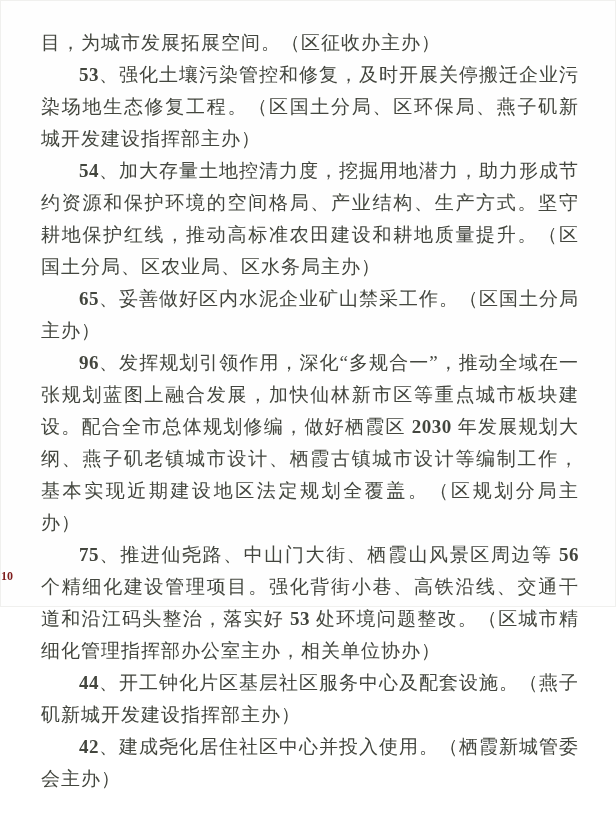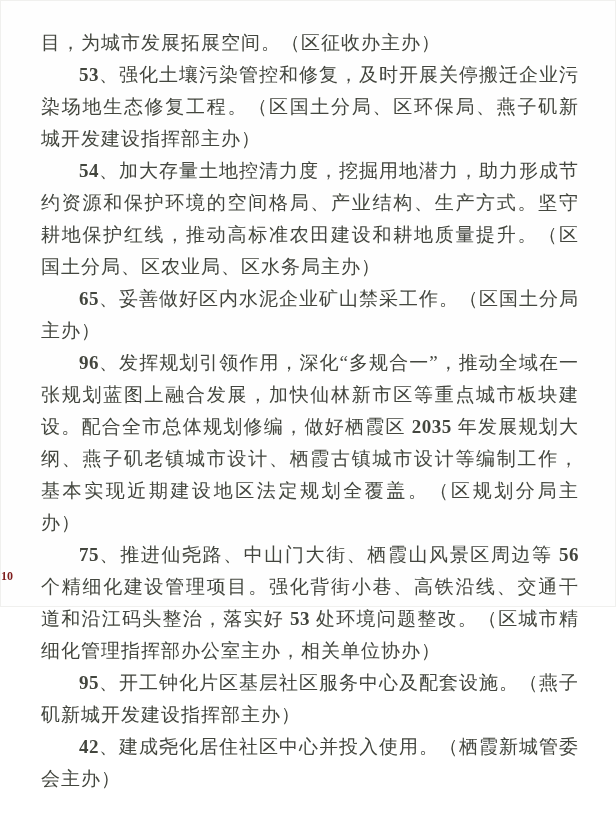--- a/index.html
+++ b/index.html
@@ -60,19 +60,19 @@
 </style>
 </head>
 <body>
 
 <div class="page">
   <div class="doc-body">
       <p class="no-indent">目，为城市发展拓展空间。（区征收办主办）</p>
       <p><span class="num">53</span>、强化土壤污染管控和修复，及时开展关停搬迁企业污染场地生态修复工程。（区国土分局、区环保局、燕子矶新城开发建设指挥部主办）</p>
       <p><span class="num">54</span>、加大存量土地控清力度，挖掘用地潜力，助力形成节约资源和保护环境的空间格局、产业结构、生产方式。坚守耕地保护红线，推动高标准农田建设和耕地质量提升。（区国土分局、区农业局、区水务局主办）</p>
       <p><span class="num">65</span>、妥善做好区内水泥企业矿山禁采工作。（区国土分局主办）</p>
-      <p><span class="num">96</span>、发挥规划引领作用，深化“多规合一”，推动全域在一张规划蓝图上融合发展，加快仙林新市区等重点城市板块建设。配合全市总体规划修编，做好栖霞区 <span class="num">2035</span> 年发展规划大纲、燕子矶老镇城市设计、栖霞古镇城市设计等编制工作，基本实现近期建设地区法定规划全覆盖。（区规划分局主办）</p>
+      <p><span class="num">96</span>、发挥规划引领作用，深化“多规合一”，推动全域在一张规划蓝图上融合发展，加快仙林新市区等重点城市板块建设。配合全市总体规划修编，做好栖霞区 <span class="num">2030</span> 年发展规划大纲、燕子矶老镇城市设计、栖霞古镇城市设计等编制工作，基本实现近期建设地区法定规划全覆盖。（区规划分局主办）</p>
       <p><span class="num">75</span>、推进仙尧路、中山门大街、栖霞山风景区周边等 <span class="num">56</span> 个精细化建设管理项目。强化背街小巷、高铁沿线、交通干道和沿江码头整治，落实好 <span class="num">53</span> 处环境问题整改。（区城市精细化管理指挥部办公室主办，相关单位协办）</p>
-      <p><span class="num">95</span>、开工钟化片区基层社区服务中心及配套设施。（燕子矶新城开发建设指挥部主办）</p>
+      <p><span class="num">44</span>、开工钟化片区基层社区服务中心及配套设施。（燕子矶新城开发建设指挥部主办）</p>
       <p><span class="num">42</span>、建成尧化居住社区中心并投入使用。（栖霞新城管委会主办）</p>
     </div>
   <div class="page-number">10</div>
 </div>
 
 </body></html>

